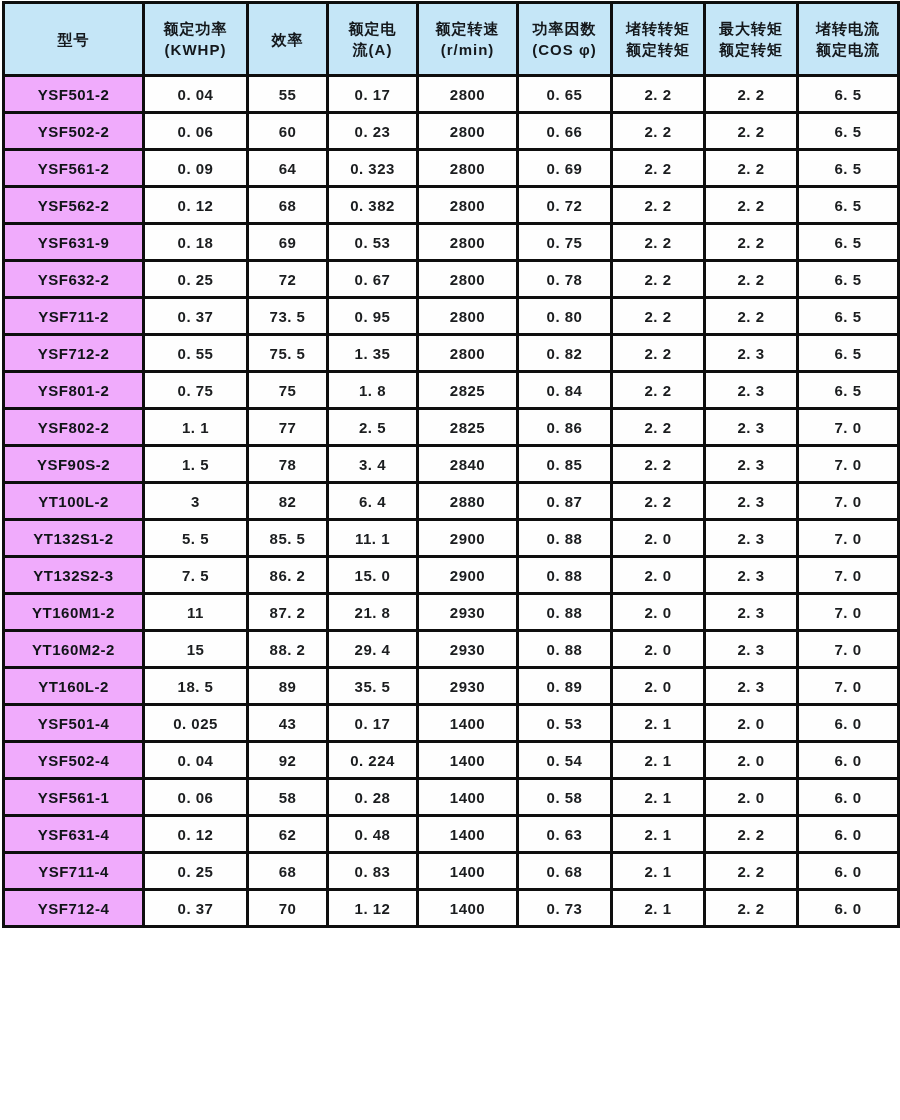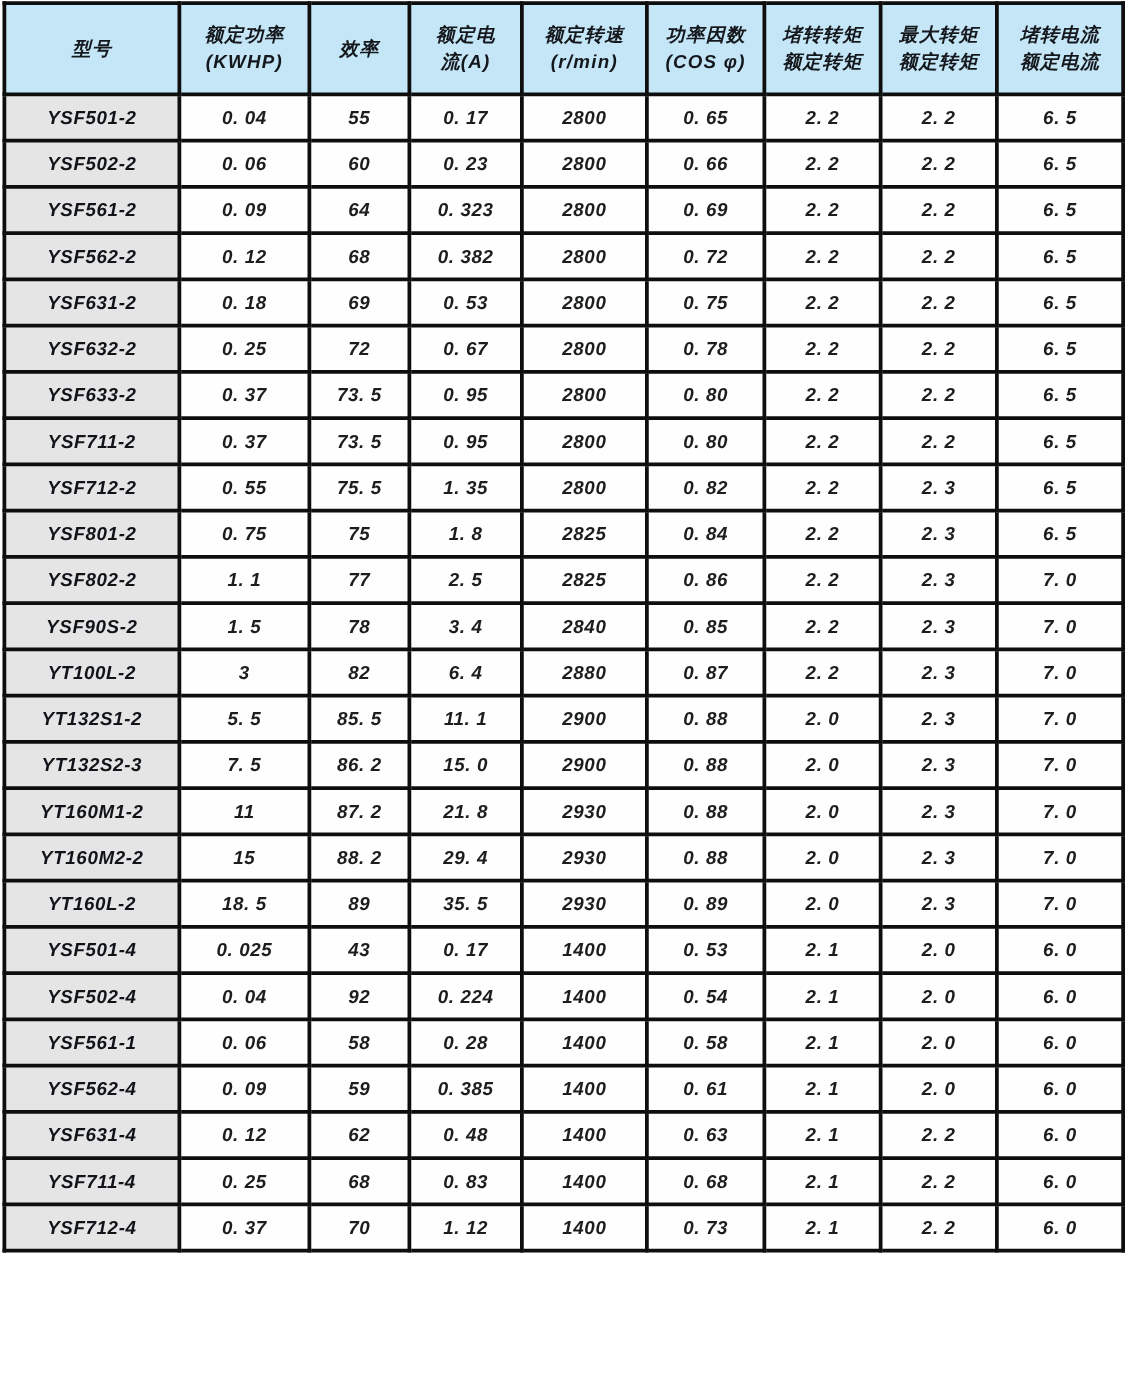--- a/index.html
+++ b/index.html
@@ -8,21 +8,20 @@
     width: 900px;
     height: 1120px;
     background: #ffffff;
     font-family: "Liberation Sans", "DejaVu Sans", sans-serif;
   }
   .page {
     position: relative;
     width: 900px;
     height: 1120px;
     overflow: hidden;
-    font-style: italic;
   }
   table.spec {
     position: absolute;
     left: 2px;
     top: 1px;
     width: 895px;
     border-collapse: collapse;
     table-layout: fixed;
   }
   col.c0 { width: 140px; }
@@ -54,21 +53,21 @@
   tbody td {
     height: 34px;
     background: #fefefe;
     font-size: 15px;
     font-weight: bold;
     color: #1b1d1f;
     letter-spacing: 0.5px;
     white-space: nowrap;
   }
   tbody td.model {
-    background: #e5e5e5;
+    background: #f0abfc;
     color: #101418;
     letter-spacing: 0.5px;
   }
 </style>
 </head>
 <body>
 
 <div class="page">
   <table class="spec">
     <colgroup>
@@ -159,48 +158,37 @@
           <td>0. 12</td>
           <td>68</td>
           <td>0. 382</td>
           <td>2800</td>
           <td>0. 72</td>
           <td>2. 2</td>
           <td>2. 2</td>
           <td>6. 5</td>
         </tr>
         <tr>
-          <td class="model">YSF631-2</td>
+          <td class="model">YSF631-9</td>
           <td>0. 18</td>
           <td>69</td>
           <td>0. 53</td>
           <td>2800</td>
           <td>0. 75</td>
           <td>2. 2</td>
           <td>2. 2</td>
           <td>6. 5</td>
         </tr>
         <tr>
           <td class="model">YSF632-2</td>
           <td>0. 25</td>
           <td>72</td>
           <td>0. 67</td>
           <td>2800</td>
           <td>0. 78</td>
-          <td>2. 2</td>
-          <td>2. 2</td>
-          <td>6. 5</td>
-        </tr>
-        <tr>
-          <td class="model">YSF633-2</td>
-          <td>0. 37</td>
-          <td>73. 5</td>
-          <td>0. 95</td>
-          <td>2800</td>
-          <td>0. 80</td>
           <td>2. 2</td>
           <td>2. 2</td>
           <td>6. 5</td>
         </tr>
         <tr>
           <td class="model">YSF711-2</td>
           <td>0. 37</td>
           <td>73. 5</td>
           <td>0. 95</td>
           <td>2800</td>
@@ -346,31 +334,20 @@
           <td>0. 06</td>
           <td>58</td>
           <td>0. 28</td>
           <td>1400</td>
           <td>0. 58</td>
           <td>2. 1</td>
           <td>2. 0</td>
           <td>6. 0</td>
         </tr>
         <tr>
-          <td class="model">YSF562-4</td>
-          <td>0. 09</td>
-          <td>59</td>
-          <td>0. 385</td>
-          <td>1400</td>
-          <td>0. 61</td>
-          <td>2. 1</td>
-          <td>2. 0</td>
-          <td>6. 0</td>
-        </tr>
-        <tr>
           <td class="model">YSF631-4</td>
           <td>0. 12</td>
           <td>62</td>
           <td>0. 48</td>
           <td>1400</td>
           <td>0. 63</td>
           <td>2. 1</td>
           <td>2. 2</td>
           <td>6. 0</td>
         </tr>

